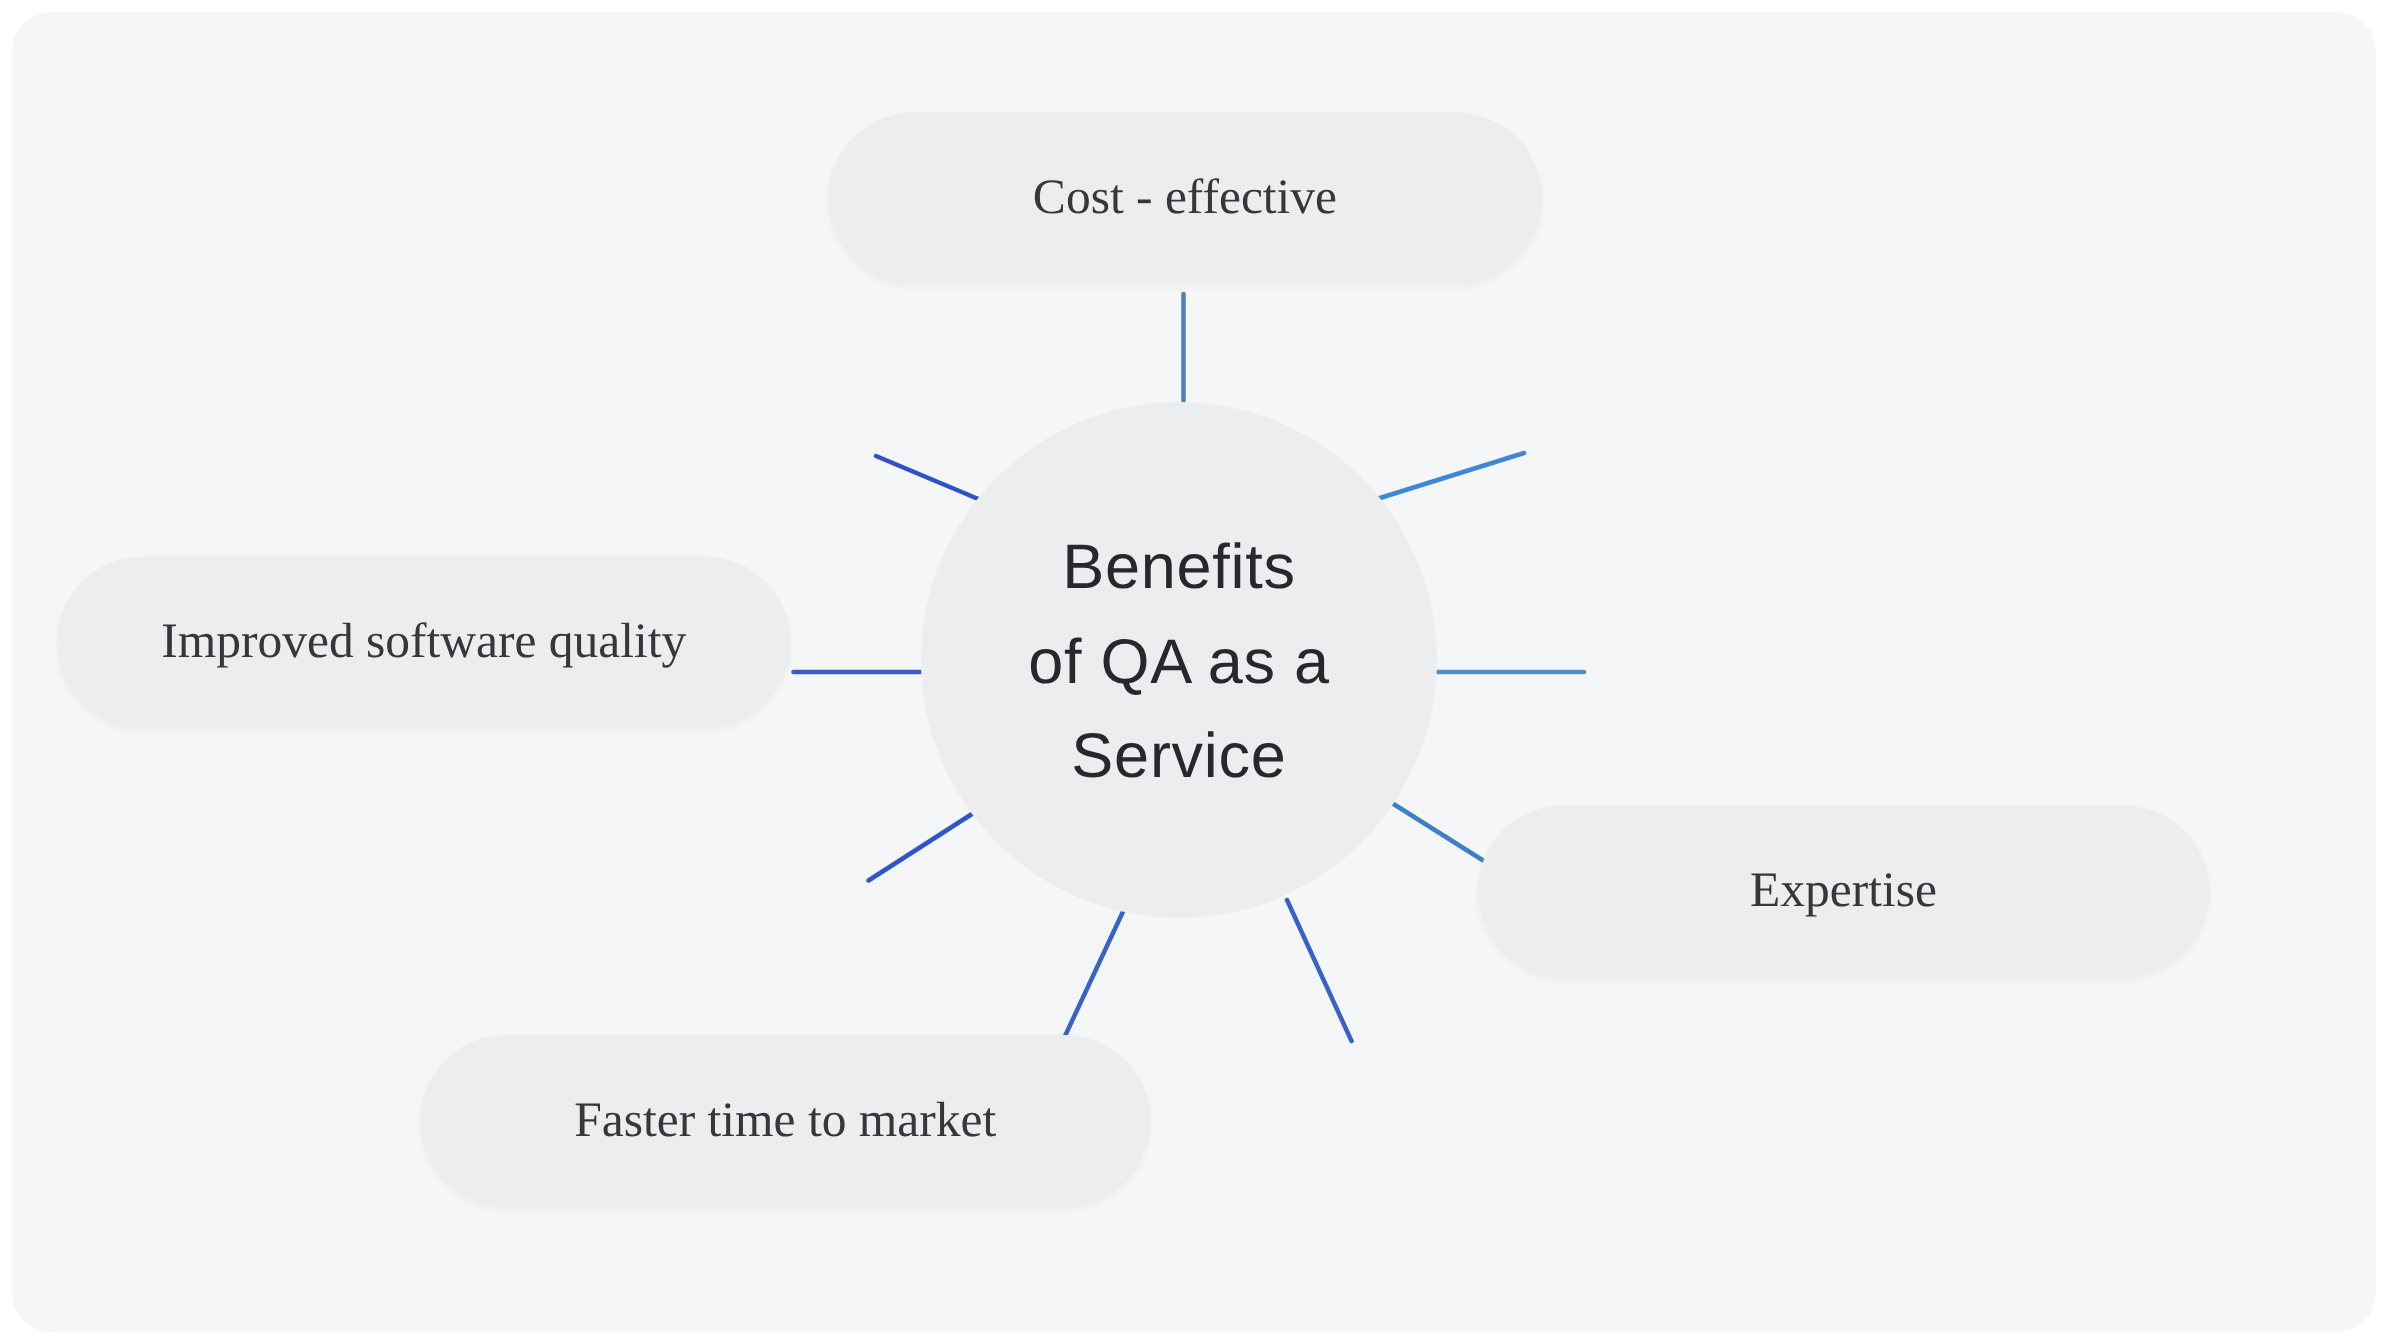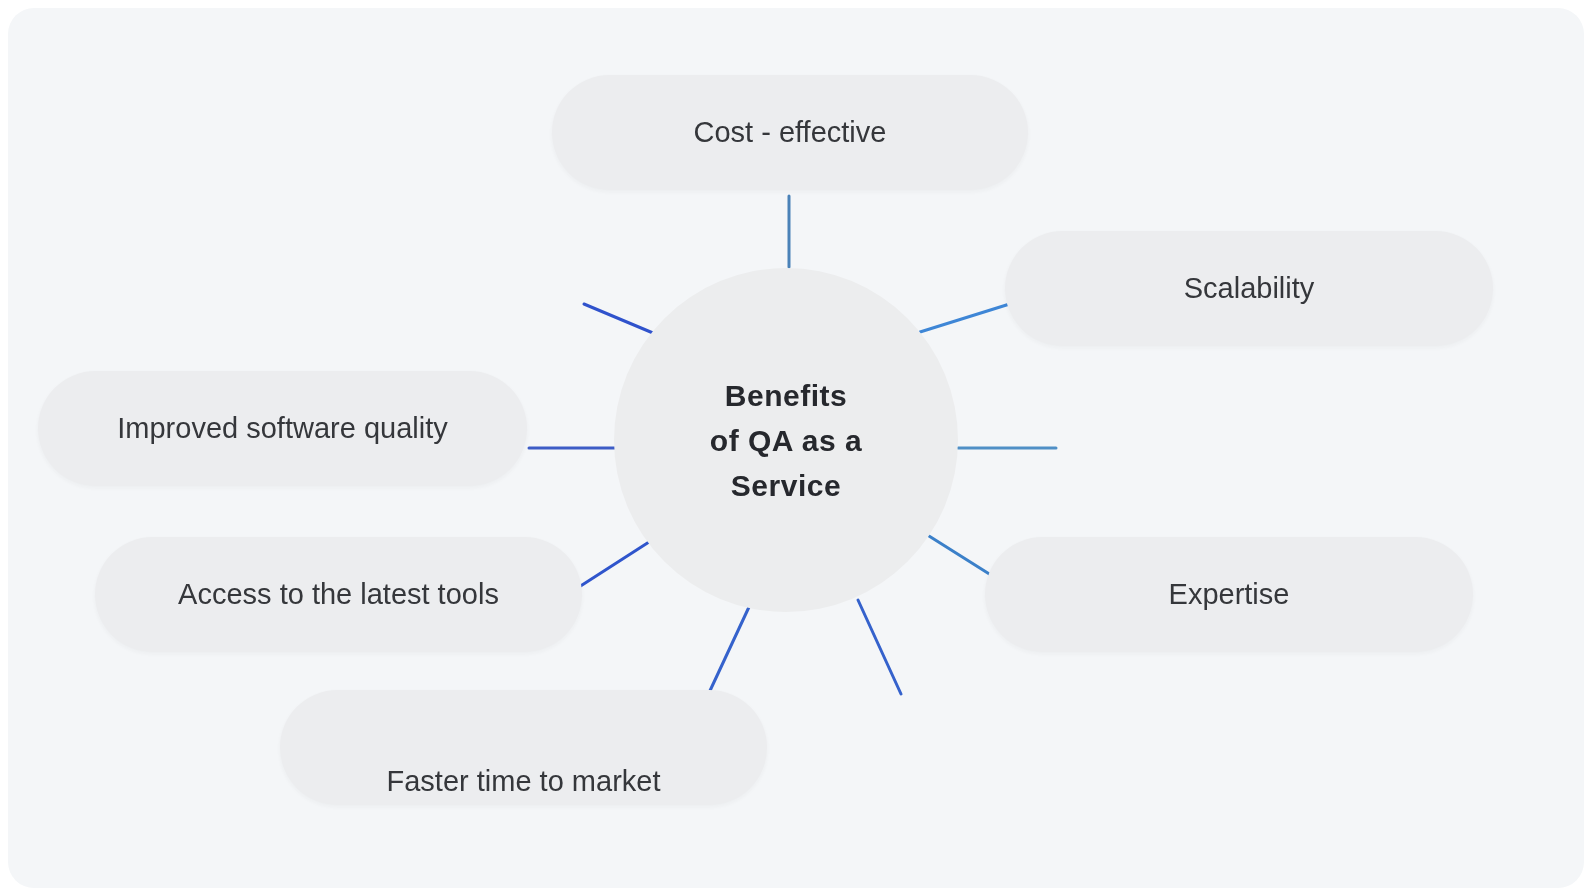--- a/index.html
+++ b/index.html
@@ -44,44 +44,45 @@
     top: 268px;
     width: 344px;
     height: 344px;
     border-radius: 50%;
     background: var(--center-bg, #ECEDEE);
     display: flex;
     align-items: center;
     justify-content: center;
   }
   .center-title {
-    font-size: 30px;
-    font-weight: 700;
+    font-size: 42px;
+    font-weight: 400;
     line-height: 1.5;
     color: var(--center-text, #26282D);
     text-align: center;
     white-space: pre-line;
     letter-spacing: 0.5px;
   }
   .pill {
     position: absolute;
     height: 115px;
     border-radius: 57.5px;
     background: var(--node-bg, #ECEDEF);
     display: flex;
     align-items: center;
     justify-content: center;
     box-shadow: 0 2px 4px rgba(40, 50, 60, 0.04);
   }
   .pill-label {
-    font-size: 29px;
+    font-size: 33px;
     line-height: 1.62;
     color: var(--node-text, #35373B);
     text-align: center;
     white-space: pre-line;
+    font-family: Liberation Serif, serif;
   }
 </style>
 </head>
 <body>
 
 <div class="canvas">
   <div class="panel"></div>
 
   <svg class="links" viewBox="0 0 1592 896" aria-hidden="true">
     <line x1="789" y1="196" x2="789" y2="267" stroke="#4A82B8"></line>
@@ -103,30 +104,24 @@
 
   <div class="pill" style="left:552px; top:75px; width:476px;">
     <span class="pill-label">Cost - effective</span>
   </div>
 
 
   <div class="pill" style="left:38px; top:371px; width:489px;">
     <span class="pill-label">Improved software quality</span>
   </div>
 
-  <div class="pill" style="left:95px; top:537px; width:487px;">
-    <span class="pill-label">Access to the latest tools</span>
-  </div>
 
-  <div class="pill" style="left:280px; top:690px; width:487px;align-items:flex-end;">
+  <div class="pill" style="left:280px; top:690px; width:487px;">
     <span class="pill-label">Faster time to market</span>
   </div>
 
 
   <div class="pill" style="left:985px; top:537px; width:488px;justify-content:center;">
     <span class="pill-label">Expertise</span>
   </div>
 
 
-  <div class="pill" style="left:1005px; top:231px; width:488px;">
-    <span class="pill-label">Scalability</span>
-  </div>
 </div>
 
 </body></html>

